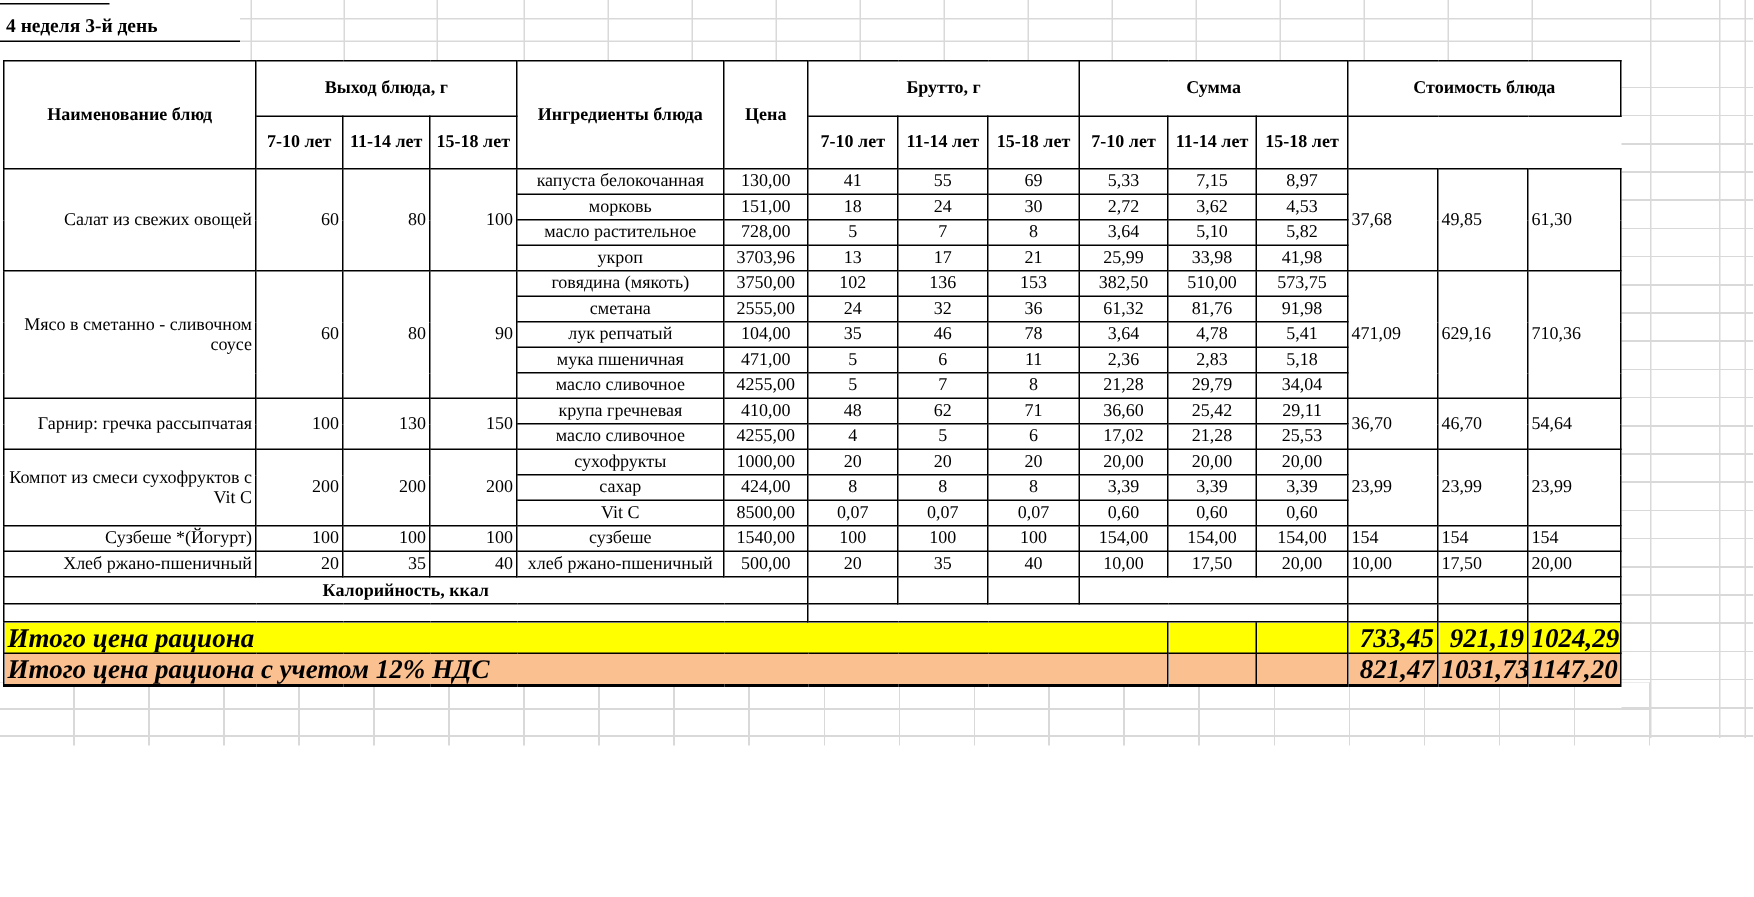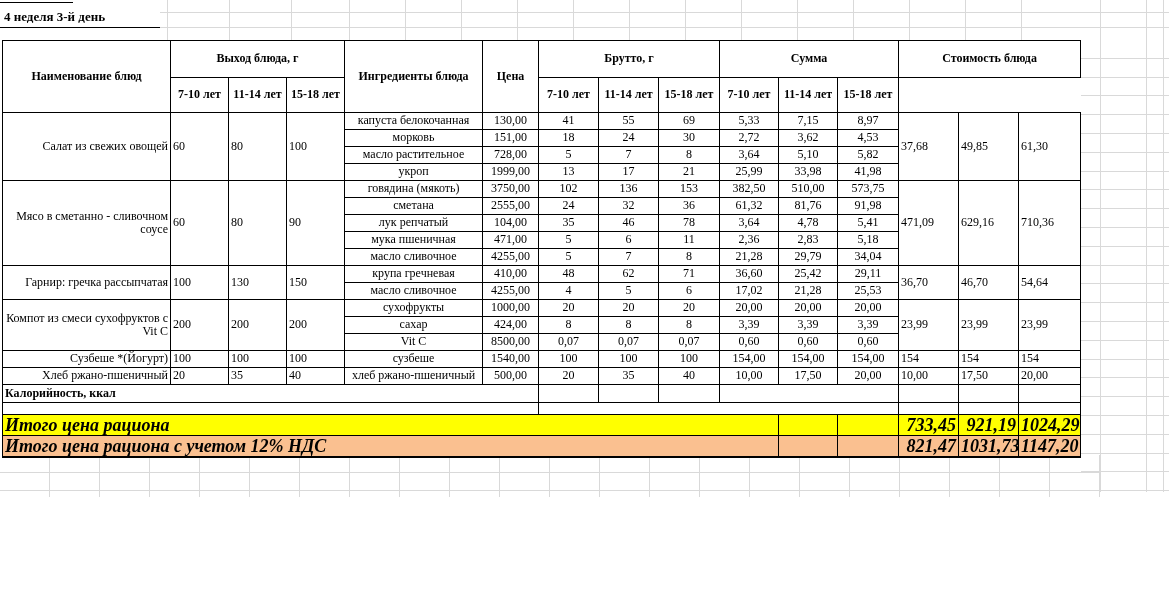--- a/index.html
+++ b/index.html
@@ -15,27 +15,27 @@
                repeating-linear-gradient(to bottom,transparent 0,transparent 17px,#d9d9d9 17px,#d9d9d9 18px);}
   .title-text{position:absolute;left:4px;top:9px;font-size:13px;font-weight:bold;white-space:nowrap;}
   
   table.menu{position:absolute;left:2px;top:40px;width:1078px;border-collapse:collapse;table-layout:fixed;}
   table.menu td,table.menu th{border:1px solid #000;padding:0 2px;font-size:12px;overflow:hidden;
     vertical-align:middle;line-height:1.12;}
   th{font-weight:bold;text-align:center;font-size:12.5px;}
   tr.h1{height:37px;} tr.h2{height:35px;}
   tr.r{height:17px;} tr.rk{height:18px;} tr.rs{height:12px;} tr.rt{height:18px;}
   td.name{text-align:right;vertical-align:top;padding:1px 3px;}
-  td.out{text-align:left;vertical-align:top;padding-top:1px;}
+  td.out{text-align:right;vertical-align:top;padding-top:1px;}
   td.ing{text-align:center;padding-left:3px;white-space:nowrap;}
   td.price{text-align:center;padding-right:4px;}
   td.num{text-align:center;}
   td.cost{text-align:left;vertical-align:top;padding-top:1px;}
   .lg{font-size:14px;}
-  td.kcal{font-weight:bold;text-align:left;padding-left:3px;font-size:12.5px;
+  td.kcal{font-weight:bold;text-align:center;padding-left:3px;font-size:12.5px;
     border-bottom:none;border-right:none;vertical-align:top;padding-top:1px;}
   td.nb{border:none;}
   td.nb-l{border:none;border-left:1px solid #000;}
   tr.total td{font-weight:bold;font-style:italic;font-size:18px;}
   td.tlabel{text-align:left;padding-left:3px;white-space:nowrap;}
   td.tval{text-align:right;padding-right:3px;font-style:normal;}
   tr.total2 td{border-bottom:2px solid #000;}
 </style>
 </head>
 <body>
@@ -143,21 +143,21 @@
       <td class="price">728,00</td>
       <td class="num">5</td>
       <td class="num">7</td>
       <td class="num">8</td>
       <td class="num">3,64</td>
       <td class="num">5,10</td>
       <td class="num">5,82</td>
     </tr>
     <tr class="r">
       <td class="ing">укроп</td>
-      <td class="price">1999,00</td>
+      <td class="price">3703,96</td>
       <td class="num">13</td>
       <td class="num">17</td>
       <td class="num">21</td>
       <td class="num">25,99</td>
       <td class="num">33,98</td>
       <td class="num">41,98</td>
     </tr>
 
     <tr class="r">
       <td class="name" rowspan="5">Мясо в сметанно - сливочном соусе</td>

